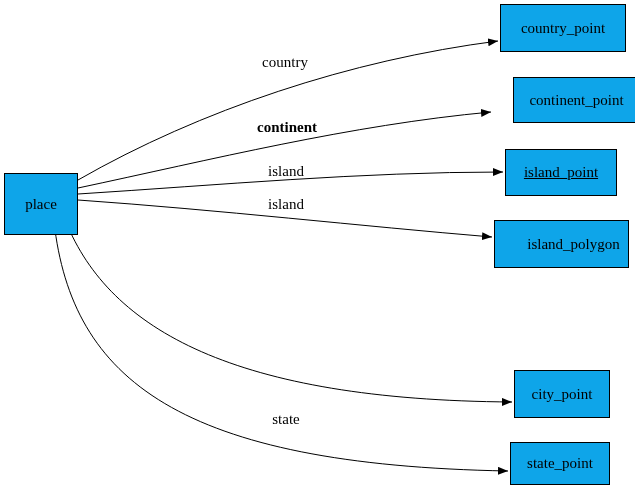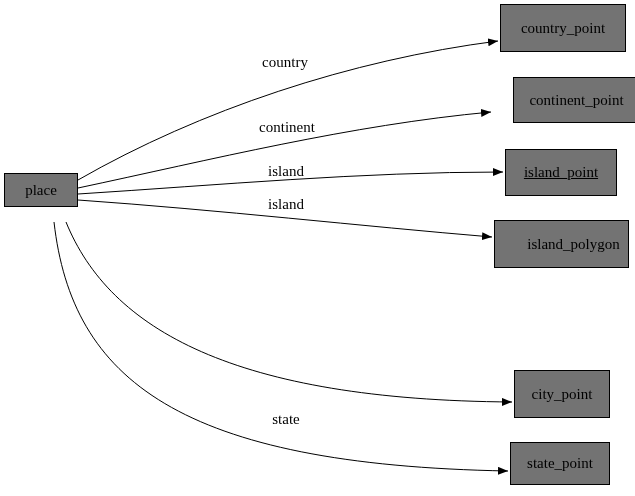--- a/index.html
+++ b/index.html
@@ -25,21 +25,21 @@
   }
   .edge {
     fill: none;
     stroke: #000000;
     stroke-width: 1;
   }
   .node {
     position: absolute;
     box-sizing: border-box;
     border: 1px solid #000000;
-    background: #737373;
+    background: #0ea5e9;
     display: flex;
     align-items: center;
     justify-content: center;
     font-size: 15px;
     white-space: nowrap;
   }
   .edge-label {
     position: absolute;
     transform: translate(-50%, -50%);
     font-size: 15px;
@@ -58,21 +58,21 @@
         <path d="M 0 0 L 10 4 L 0 8 Z" fill="#000000"></path>
       </marker>
     </defs>
   <path d="M 78 180 C 200 110 350 60 498 41" class="edge" marker-end="url(#arrowhead)"></path>
       <path d="M 78 188 C 210 160 350 125 491 112" class="edge" marker-end="url(#arrowhead)"></path>
       <path d="M 78 194 C 220 185 360 172 503 172" class="edge" marker-end="url(#arrowhead)"></path>
       <path d="M 78 200 C 220 210 360 226 492 237" class="edge" marker-end="url(#arrowhead)"></path>
       <path d="M 66 222 C 110 330 235 400 512 402" class="edge" marker-end="url(#arrowhead)"></path>
       <path d="M 54 222 C 72 380 180 465 508 471" class="edge" marker-end="url(#arrowhead)"></path>
     </svg>
-<div class="node" style="left: 4px; top: 173px; width: 74px; height: 34px;">
+<div class="node" style="left: 4px; top: 173px; width: 74px; height: 62px;">
       <span>place</span>
     </div>
     <div class="node" style="left: 500px; top: 4px; width: 126px; height: 48px;">
       <span>country_point</span>
     </div>
     <div class="node" style="left: 493px; top: 77px; width: 127px; height: 46px; margin-left: 20px;">
       <span>continent_point</span>
     </div>
     <div class="node" style="left: 505px; top: 149px; width: 112px; height: 47px; text-decoration: underline;">
       <span>island_point</span>
@@ -80,17 +80,17 @@
     <div class="node" style="left: 494px; top: 220px; width: 135px; height: 48px; padding-left: 24px;">
       <span>island_polygon</span>
     </div>
     <div class="node" style="left: 514px; top: 370px; width: 96px; height: 48px;">
       <span>city_point</span>
     </div>
     <div class="node" style="left: 510px; top: 442px; width: 100px; height: 43px;">
       <span>state_point</span>
     </div>
     <div class="edge-label" style="left: 285px; top: 63px;">country</div>
-    <div class="edge-label" style="left: 287px; top: 128px;">continent</div>
+    <div class="edge-label" style="left: 287px; top: 128px; font-weight: bold;">continent</div>
     <div class="edge-label" style="left: 286px; top: 172px;">island</div>
     <div class="edge-label" style="left: 286px; top: 205px;">island</div>
     <div class="edge-label" style="left: 286px; top: 420px;">state</div>
   </div>
 
 </body></html>

